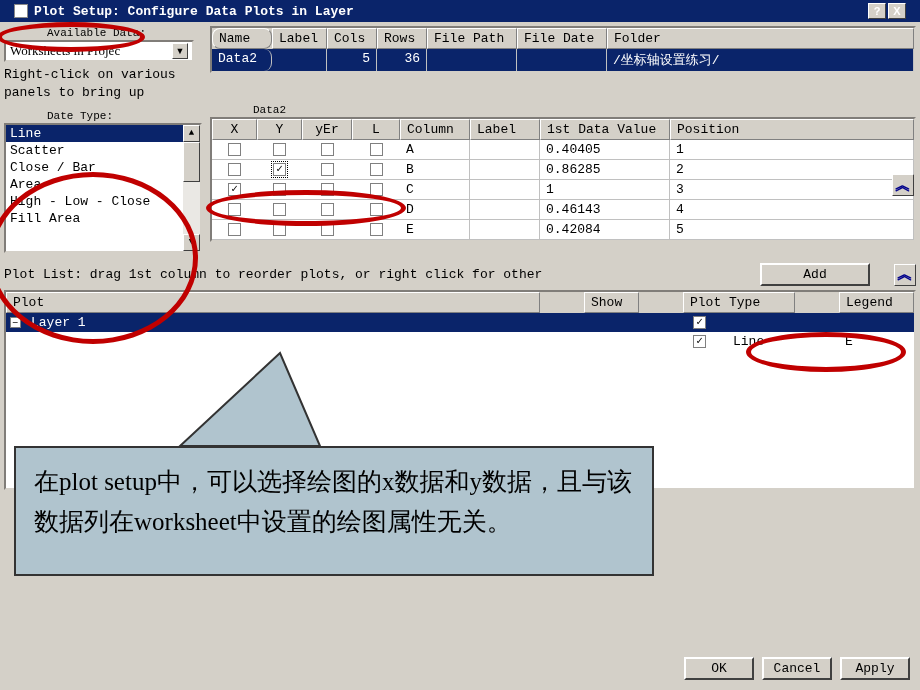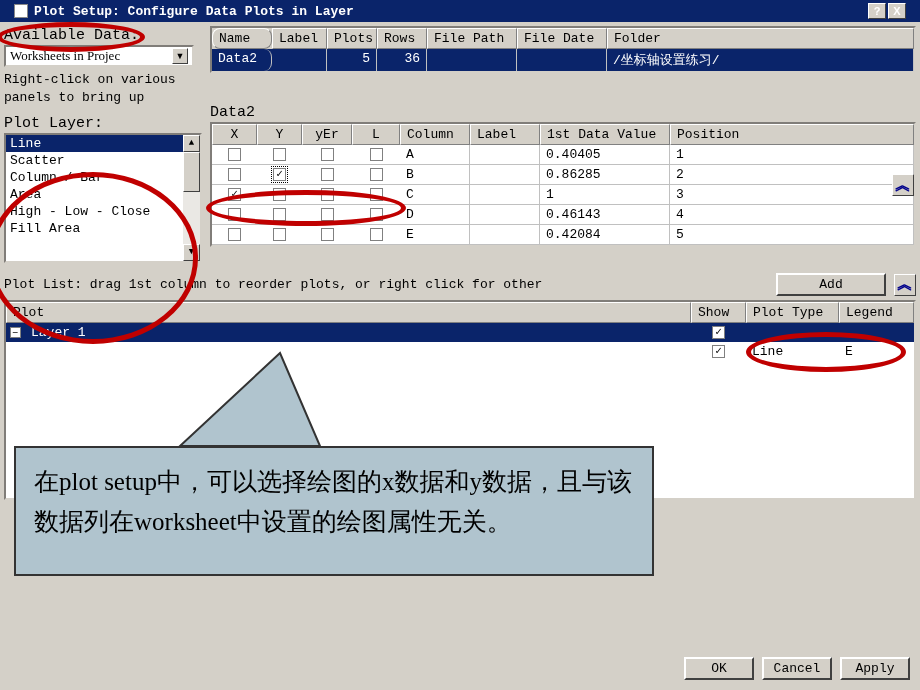--- a/index.html
+++ b/index.html
@@ -5,21 +5,21 @@
 * { box-sizing: border-box; margin: 0; padding: 0; }
 body { font-family: "Courier New", monospace; font-size: 13px; background: #fff; width: 920px; height: 690px; position: relative; overflow: hidden; }
 .titlebar { background: linear-gradient(#0a246a, #0a246a); color: #fff; padding: 3px 14px; display: flex; align-items: center; font-weight: bold; height: 22px; }
 .titlebar-icon { width: 14px; height: 14px; background: #fff; border: 1px solid #888; margin-right: 6px; display: inline-block; }
 .titlebar-title { flex: 1; }
 .titlebar-btn { width: 18px; height: 16px; background: #d4d0c8; border: 1px solid #fff; border-right-color: #404040; border-bottom-color: #404040; margin-left: 2px; display: flex; align-items: center; justify-content: center; font-family: sans-serif; font-size: 11px; font-weight: bold; cursor: pointer; }
 .dialog-body { background: #d4d0c8; padding: 4px; height: 668px; position: relative; }
 .top-row { display: flex; gap: 8px; margin-bottom: 4px; }
 .left-col { width: 198px; }
 .right-col { flex: 1; position: relative; }
-.label { font-family: "Courier New", monospace; font-size: 15px; display: block; padding: 1px 0; }
+.label { font-family: "Courier New", monospace; font-size: 11px; display: block; padding: 1px 0; margin-left: 43px; }
 .dropdown { width: 190px; background: #fff; border: 2px inset #d4d0c8; padding: 1px 4px; font-family: Liberation Serif, serif; font-size: 13px; display: flex; align-items: center; justify-content: space-between; cursor: pointer; }
 .dropdown-arrow { width: 16px; height: 16px; background: #d4d0c8; border: 1px solid #fff; border-right-color: #404040; border-bottom-color: #404040; text-align: center; font-size: 9px; line-height: 14px; }
 .listbox { background: #fff; border: 2px inset #d4d0c8; height: 130px; overflow: hidden; display: flex; }
 .listbox-items { flex: 1; }
 .listbox-item { padding: 1px 4px; cursor: pointer; }
 .listbox-item.selected { background: #0a246a; color: #fff; }
 .scrollbar { width: 17px; background: #d4d0c8; display: flex; flex-direction: column; }
 .scroll-btn { height: 17px; background: #d4d0c8; border: 1px solid #fff; border-right-color: #404040; border-bottom-color: #404040; text-align: center; font-size: 9px; line-height: 14px; cursor: pointer; }
 .scroll-track { flex: 1; background: repeating-conic-gradient(#d4d0c8 0% 25%, #fff 0% 50%) 50%/2px 2px; }
 .scroll-thumb { background: #d4d0c8; border: 1px solid #fff; border-right-color: #404040; border-bottom-color: #404040; height: 40px; }
@@ -30,31 +30,31 @@
 .grid-row.selected { background: #0a246a; color: #fff; }
 .grid-cell { padding: 2px 6px; font-family: "Courier New", monospace; font-size: 13px; border-right: 1px solid #c0c0c0; }
 .check-cell { text-align: center; display: flex; align-items: center; justify-content: center; padding: 2px; }
 .checkbox { width: 13px; height: 13px; border: 1px solid #808080; background: #fff; display: inline-flex; align-items: center; justify-content: center; cursor: pointer; }
 .checkbox.checked::after { content: "✓"; font-size: 11px; line-height: 1; font-weight: bold; color: #000; }
 .checkbox.dotted { outline: 1px dotted #000; outline-offset: 1px; }
 .collapse-btn { width: 22px; height: 22px; background: #d4d0c8; border: 1px solid #fff; border-right-color: #404040; border-bottom-color: #404040; position: absolute; right: 2px; display: flex; align-items: center; justify-content: center; cursor: pointer; color: #00008b; font-size: 16px; font-weight: bold; }
 .btn { background: #d4d0c8; border: 2px solid #fff; border-right-color: #404040; border-bottom-color: #404040; padding: 2px 4px; font-family: "Courier New", monospace; font-size: 13px; cursor: pointer; min-width: 70px; text-align: center; }
 .hint { font-family: "Courier New", monospace; font-size: 13px; padding: 2px 0; }
 .plot-list { margin-top: 4px; border: 2px inset #d4d0c8; background: #fff; height: 200px; }
-.plot-list-header { display: flex; background: #d4d0c8; }
+.plot-list-header { display: flex; background: #d4d0c8; gap: 44px; }
 .plot-tree-row { display: flex; align-items: center; }
 .plot-tree-row.selected { background: #0a246a; color: #fff; }
 .tree-exp { width: 11px; height: 11px; border: 1px solid #808080; background: #fff; color: #000; display: inline-flex; align-items: center; justify-content: center; font-size: 10px; margin: 0 4px; cursor: pointer; font-family: sans-serif; line-height: 1; }
 .footer-btns { position: absolute; bottom: 10px; right: 10px; display: flex; gap: 8px; }
 .callout-arrow { position: absolute; left: 170px; top: 326px; }
 .callout-box { position: absolute; left: 14px; top: 424px; width: 640px; height: 130px; background: #b0c4ce; border: 2px solid #333; padding: 14px 18px; font-family: "SimSun","Songti SC",serif; font-size: 25px; line-height: 1.6; }
 .red-oval { position: absolute; border: 5px solid #c00000; border-radius: 50%; pointer-events: none; }
 .c-name { width: 60px; border-radius: 8px; } .c-label { width: 55px; } .c-cols { width: 50px; } .c-rows { width: 50px; } .c-filepath { width: 90px; } .c-filedate { width: 90px; } .c-folder { flex: 1; }
 .c-x { width: 45px; } .c-y { width: 45px; } .c-yer { width: 50px; } .c-l { width: 48px; } .c-column { width: 70px; } .c-clabel { width: 70px; } .c-1st { width: 130px; } .c-pos { flex: 1; }
-.c-plot { flex: 1; } .c-show { width: 55px; } .c-ptype { width: 93px; } .c-legend { width: 75px; }
+.c-plot { flex: 1; } .c-show { width: 55px; } .c-ptype { width: 112px; } .c-legend { width: 75px; }
 </style>
 </head>
 <body>
 
 <div class="titlebar">
   <span class="titlebar-icon"></span>
   <span class="titlebar-title">Plot Setup: Configure Data Plots in Layer</span>
   <span class="titlebar-btn">?</span>
   <span class="titlebar-btn">X</span>
 </div>
@@ -62,46 +62,46 @@
 <div class="dialog-body">
   <div class="top-row">
     <div class="left-col">
       <span class="label">Available Data:</span>
       <div class="dropdown">
         <span>Worksheets in Projec</span>
         <span class="dropdown-arrow">▼</span>
       </div>
       <span class="hint" style="display:block;margin-top:2px;line-height:1.35">Right-click on various panels to bring up</span>
 
-      <span class="label" style="margin-top:6px">Plot Layer:</span>
+      <span class="label" style="margin-top:6px">Date Type:</span>
       <div class="listbox">
         <div class="listbox-items">
           <div class="listbox-item selected">Line</div>
           <div class="listbox-item">Scatter</div>
-          <div class="listbox-item">Column / Bar</div>
+          <div class="listbox-item">Close / Bar</div>
           <div class="listbox-item">Area</div>
           <div class="listbox-item">High - Low - Close</div>
           <div class="listbox-item">Fill Area</div>
         </div>
         <div class="scrollbar">
           <div class="scroll-btn">▲</div>
           <div class="scroll-track">
               <div class="scroll-thumb"></div>
             </div>
           <div class="scroll-btn">▼</div>
         </div>
       </div>
     </div>
 
     <div class="right-col">
       <div class="grid" style="margin-bottom:30px">
         <div class="grid-header">
           <div class="grid-header-cell c-name">Name</div>
           <div class="grid-header-cell c-label">Label</div>
-          <div class="grid-header-cell c-cols">Plots</div>
+          <div class="grid-header-cell c-cols">Cols</div>
           <div class="grid-header-cell c-rows">Rows</div>
           <div class="grid-header-cell c-filepath">File Path</div>
           <div class="grid-header-cell c-filedate">File Date</div>
           <div class="grid-header-cell c-folder">Folder</div>
         </div>
         <div class="grid-row selected">
           <div class="grid-cell c-name">Data2</div>
           <div class="grid-cell c-label"></div>
           <div class="grid-cell c-cols" style="text-align:right">5</div>
           <div class="grid-cell c-rows" style="text-align:right">36</div>
@@ -213,21 +213,21 @@
               <div class="grid-cell c-column">E</div>
               <div class="grid-cell c-clabel"></div>
               <div class="grid-cell c-1st">0.42084</div>
               <div class="grid-cell c-pos">5</div>
             </div>
           </div>
       </div>
     </div>
   </div>
 
-  <div style="display:flex;align-items:center;gap:8px;margin-top:10px">
+  <div style="display:flex;align-items:center;gap:24px;margin-top:10px">
     <span class="hint" style="flex:1">Plot List: drag 1st column to reorder plots, or right click for other</span>
     <button class="btn" style="min-width:110px">Add</button>
     <div class="collapse-btn" style="position:static">︽</div>
   </div>
 
   <div class="plot-list">
     <div class="plot-list-header">
       <div class="grid-header-cell c-plot">Plot</div>
       <div class="grid-header-cell c-show">Show</div>
       <div class="grid-header-cell c-ptype">Plot Type</div>

